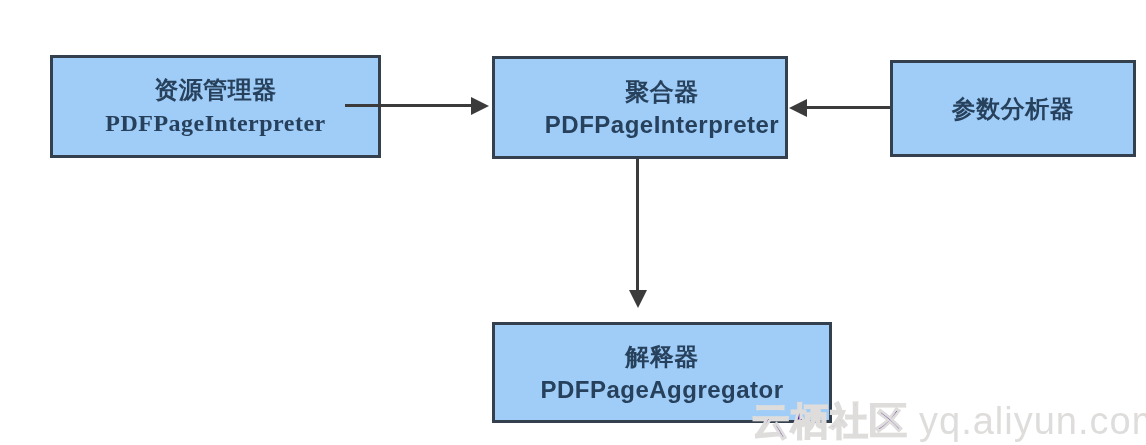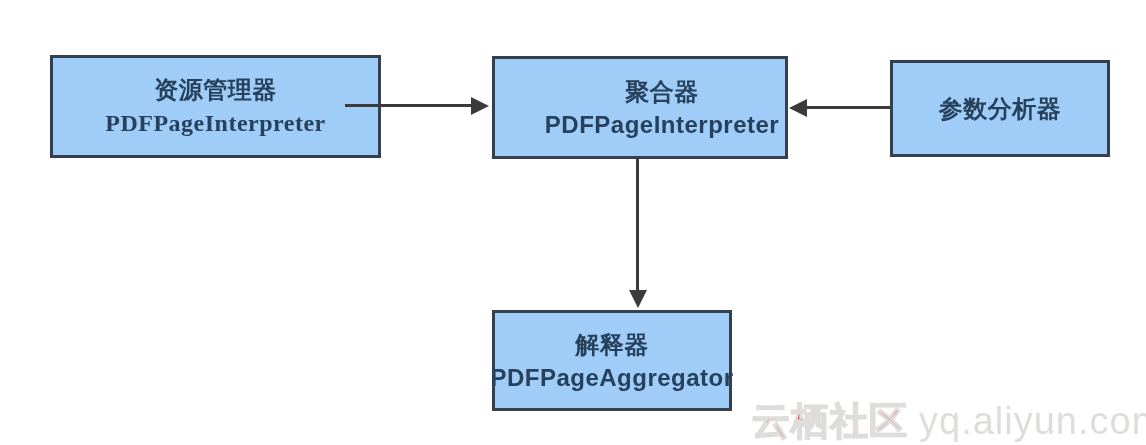--- a/index.html
+++ b/index.html
@@ -26,22 +26,22 @@
     align-items: center;
     justify-content: center;
     text-align: center;
     font-weight: bold;
     font-size: 24px;
     line-height: 33px;
     letter-spacing: 0.5px;
   }
   .node-resource   { left: 50px;  top: 55px;  width: 331px; height: 103px; font-family: Liberation Serif, serif; }
   .node-aggregator { left: 492px; top: 56px;  width: 296px; height: 103px; padding-left: 44px; }
-  .node-params     { left: 890px; top: 60px;  width: 220px; height: 97px;  }
-  .node-interpreter{ left: 492px; top: 310px; width: 240px; height: 101px; }
+  .node-params     { left: 890px; top: 60px;  width: 246px; height: 97px;  }
+  .node-interpreter{ left: 492px; top: 322px; width: 340px; height: 101px; }
 
   .arrow-line {
     position: absolute;
     background: var(--arrow, #3b3b3b);
   }
   .arrow-head {
     position: absolute;
     width: 0;
     height: 0;
   }
@@ -74,21 +74,21 @@
     position: absolute;
     left: 752px;
     top: 396px;
     font-size: 38px;
     font-weight: bold;
     white-space: nowrap;
     color: var(--watermark, #dedddb);
     letter-spacing: 1px;
   }
   .wm-zh {
-    color: #ef4444;
+    color: #4c1d95;
     -webkit-text-stroke: 1.5px var(--watermark, #dedddb);
     text-shadow: 0 0 1px var(--watermark, #dedddb);
   }
   .wm-url {
     margin-left: 11px;
     font-weight: normal;
   }
 </style>
 </head>
 <body>

